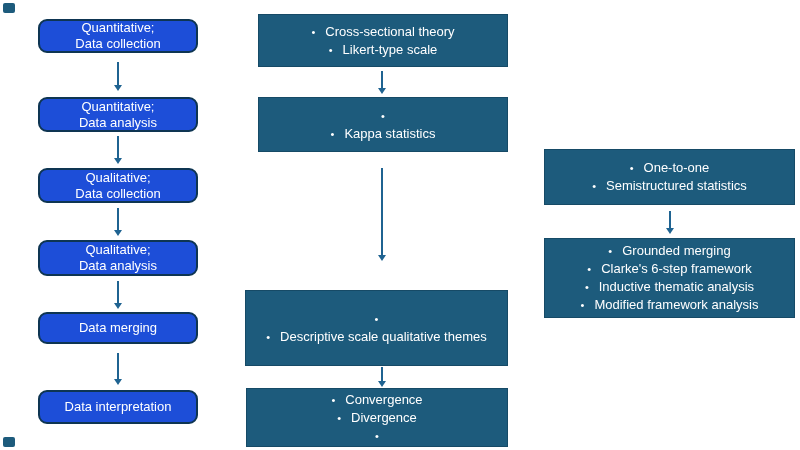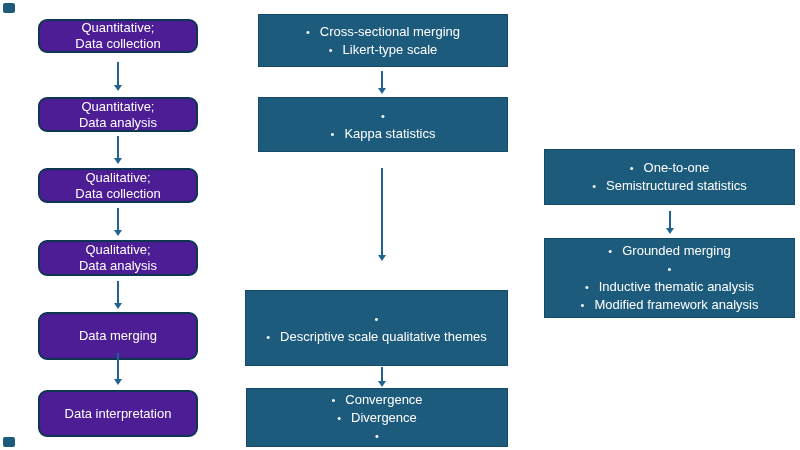--- a/index.html
+++ b/index.html
@@ -5,21 +5,21 @@
   html,body{margin:0;padding:0;background:#ffffff;}
   #canvas{
     position:relative;
     width:800px;height:450px;
     background:#ffffff;
     font-family:"Liberation Sans","DejaVu Sans",sans-serif;
     overflow:hidden;
   }
   .light-box{
     position:absolute;
-    background:#4c1d95;
+    background:#1d4ed8;
     border:2px solid #0e3552;
     border-radius:9px;
     color:#ffffff;
     font-size:13px;
     line-height:16px;
     display:flex;
     flex-direction:column;
     justify-content:center;
     align-items:center;
     text-align:center;
@@ -110,36 +110,36 @@
 
   <div class="light-box" style="left:38px;top:240px;width:160px;height:36px;">
     <div>Qualitative;</div>
     <div>Data analysis</div>
   </div>
   <div class="arrow" style="left:113px;top:281px;height:28px;">
       <div class="shaft"></div>
       <div class="head"></div>
     </div>
 
-  <div class="light-box" style="left:38px;top:312px;width:160px;height:48px;">
+  <div class="light-box" style="left:38px;top:312px;width:160px;height:32px;">
     <div>Data merging</div>
   </div>
   <div class="arrow" style="left:113px;top:353px;height:32px;">
       <div class="shaft"></div>
       <div class="head"></div>
     </div>
 
-  <div class="light-box" style="left:38px;top:390px;width:160px;height:47px;">
+  <div class="light-box" style="left:38px;top:390px;width:160px;height:34px;">
     <div>Data interpretation</div>
   </div>
 
   <div class="dark-box" style="left:258px;top:14px;width:250px;height:53px;">
     <div class="bline">
         <span class="bullet">•</span>
-        <span>Cross-sectional merging</span>
+        <span>Cross-sectional theory</span>
       </div>
     <div class="bline">
         <span class="bullet">•</span>
         <span>Likert-type scale</span>
       </div>
   </div>
   <div class="arrow" style="left:377px;top:71px;height:23px;">
       <div class="shaft"></div>
       <div class="head"></div>
     </div>
@@ -201,20 +201,21 @@
       <div class="head"></div>
     </div>
 
   <div class="dark-box" style="left:544px;top:238px;width:251px;height:80px;">
     <div class="bline">
         <span class="bullet">•</span>
         <span>Grounded merging</span>
       </div>
     <div class="bline">
         <span class="bullet">•</span>
+        <span>Clarke's 6-step framework</span>
       </div>
     <div class="bline">
         <span class="bullet">•</span>
         <span>Inductive thematic analysis</span>
       </div>
     <div class="bline">
         <span class="bullet">•</span>
         <span>Modified framework analysis</span>
       </div>
   </div>

